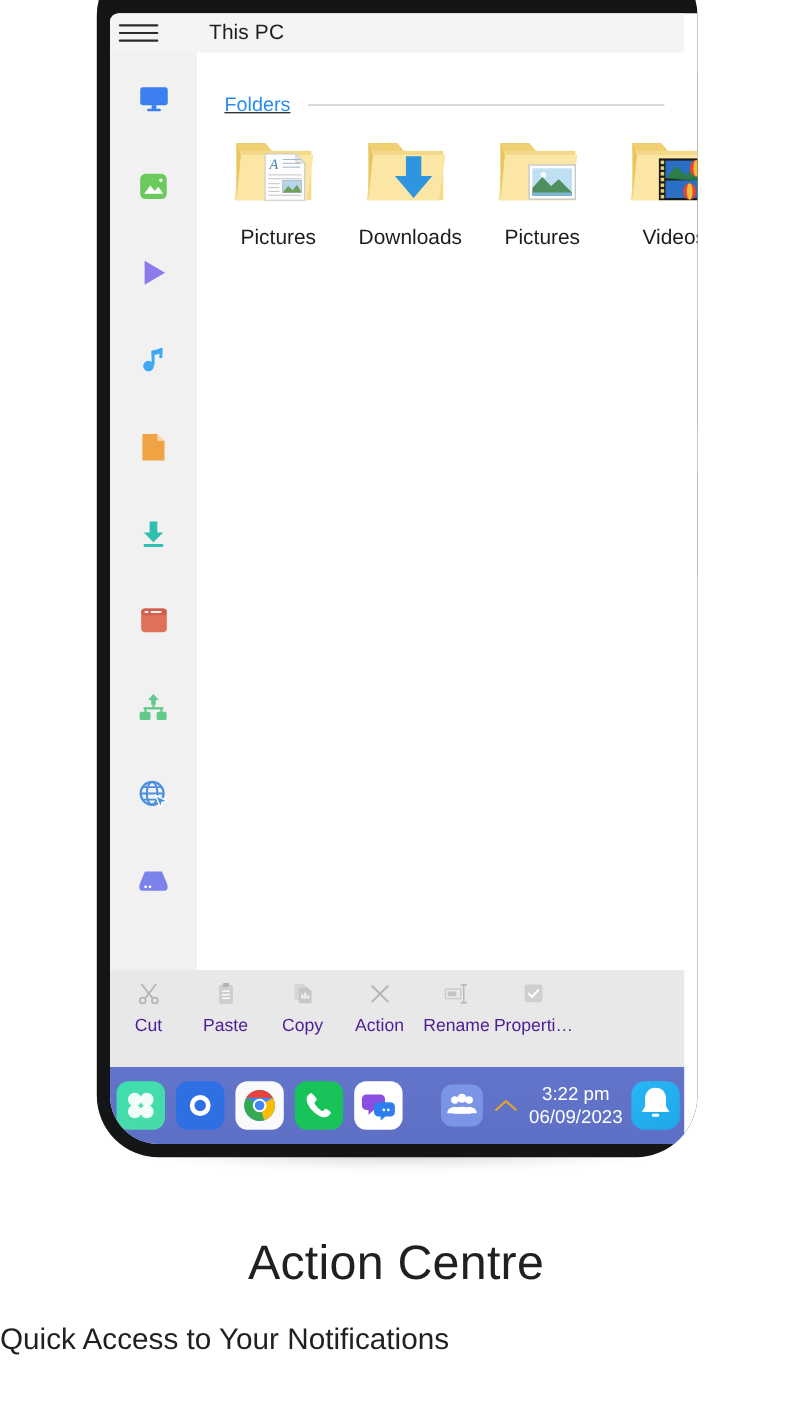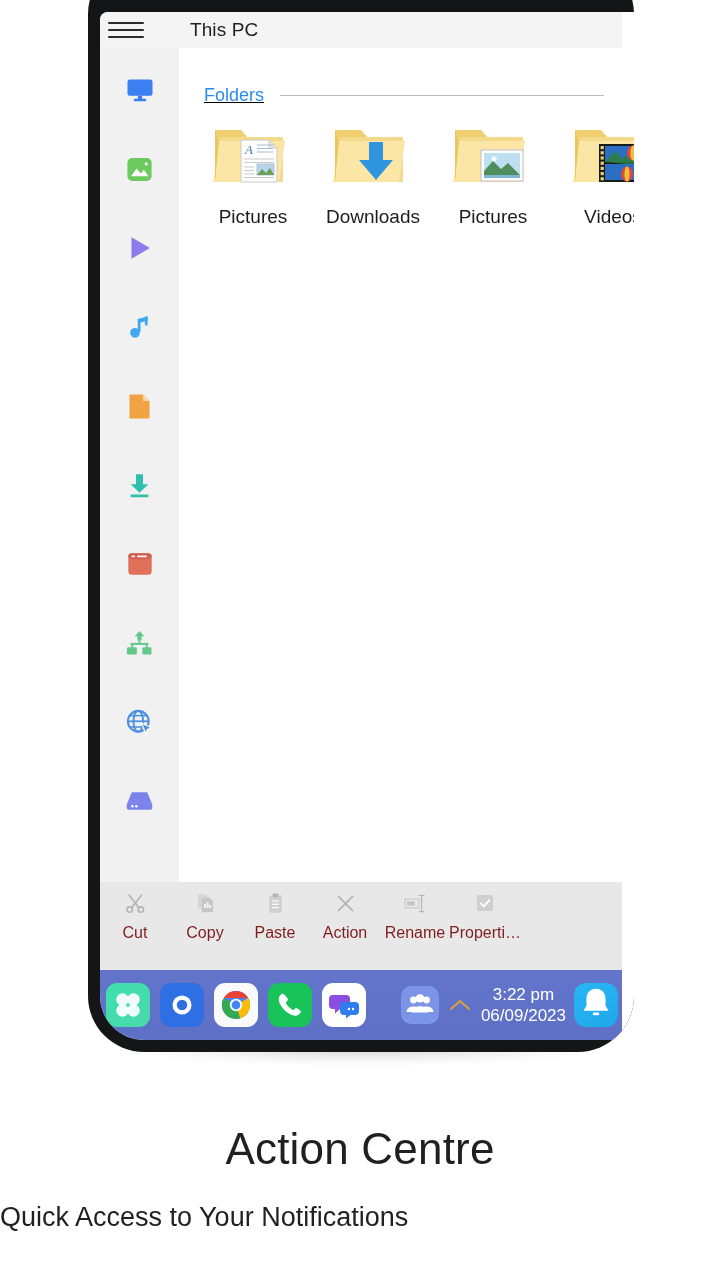--- a/index.html
+++ b/index.html
@@ -94,21 +94,21 @@
   
   .actionbar {
     position:absolute; left:0; top:870px; width:522px; height:88px;
     background:#e8e8e8;
     display:flex; align-items:flex-start; padding-top:6px;
   }
   .action-btn {
     width:70px; display:flex; flex-direction:column; align-items:center; gap:6px; cursor:pointer;
   }
   .action-glyph { height:30px; display:flex; align-items:center; justify-content:center; }
-  .action-label { font-size:16px; color:#7f1d1d; white-space:nowrap; }
+  .action-label { font-size:16px; color:#4c1d95; white-space:nowrap; }
 
   
   .taskbar {
     position:absolute; left:0; top:958px; width:522px; height:70px;
     background:linear-gradient(180deg,#6275ca 0%,#5d70c6 100%);
     display:flex; align-items:center;
   }
   .tb-icon { width:44px; height:44px; border-radius:11px; flex:0 0 44px; position:relative; overflow:hidden; }
   .tb-gap { flex:1; }
   .clock { color:#ffffff; font-size:17px; line-height:21px; text-align:center; }
@@ -355,45 +355,45 @@
               <line x1="8.2" y1="16.3" x2="18.4" y2="3.2"></line>
                 <line x1="15.4" y1="16.3" x2="5.2" y2="3.2"></line>
             </svg>
           </div>
           <div class="action-label">Cut</div>
         </div>
 
         <div class="action-btn">
           <div class="action-glyph">
             <svg width="23" height="23" viewBox="0 0 24 24">
+              <rect x="5.4" y="3.6" width="13.2" height="18" rx="1.6" fill="#cfcfcf"></rect>
+              <rect x="9" y="1.6" width="6" height="4" rx="1.2" fill="#b3b3b3"></rect>
+              <g stroke="#ffffff" stroke-width="1.4" opacity="0.9">
+                <line x1="8.4" y1="9.4" x2="15.6" y2="9.4"></line>
+                <line x1="8.4" y1="12.8" x2="15.6" y2="12.8"></line>
+                <line x1="8.4" y1="16.2" x2="15.6" y2="16.2"></line>
+              </g>
+            </svg>
+          </div>
+          <div class="action-label">Paste</div>
+        </div>
+
+        <div class="action-btn">
+          <div class="action-glyph">
+            <svg width="23" height="23" viewBox="0 0 24 24">
               <path d="M4 2.5 h8.4 L16 6.2 V17.5 H4 Z" fill="#d6d6d6"></path>
               <path d="M8 6 h8.4 L20 9.7 V21 H8 Z" fill="#c6c6c6"></path>
               <g fill="#ffffff" opacity="0.85">
                 <rect x="10.4" y="12.6" width="2" height="4"></rect>
                 <rect x="13.2" y="11" width="2" height="5.6"></rect>
                 <rect x="16" y="13.6" width="2" height="3"></rect>
               </g>
             </svg>
           </div>
           <div class="action-label">Copy</div>
-        </div>
-
-        <div class="action-btn">
-          <div class="action-glyph">
-            <svg width="23" height="23" viewBox="0 0 24 24">
-              <rect x="5.4" y="3.6" width="13.2" height="18" rx="1.6" fill="#cfcfcf"></rect>
-              <rect x="9" y="1.6" width="6" height="4" rx="1.2" fill="#b3b3b3"></rect>
-              <g stroke="#ffffff" stroke-width="1.4" opacity="0.9">
-                <line x1="8.4" y1="9.4" x2="15.6" y2="9.4"></line>
-                <line x1="8.4" y1="12.8" x2="15.6" y2="12.8"></line>
-                <line x1="8.4" y1="16.2" x2="15.6" y2="16.2"></line>
-              </g>
-            </svg>
-          </div>
-          <div class="action-label">Paste</div>
         </div>
 
         <div class="action-btn">
           <div class="action-glyph">
             <svg width="23" height="23" viewBox="0 0 24 24" stroke="#b5b5b5" stroke-width="1.9" stroke-linecap="round">
               <line x1="4.6" y1="4.6" x2="19.4" y2="19.4"></line>
                 <line x1="19.4" y1="4.6" x2="4.6" y2="19.4"></line>
             </svg>
           </div>
           <div class="action-label">Action</div>

